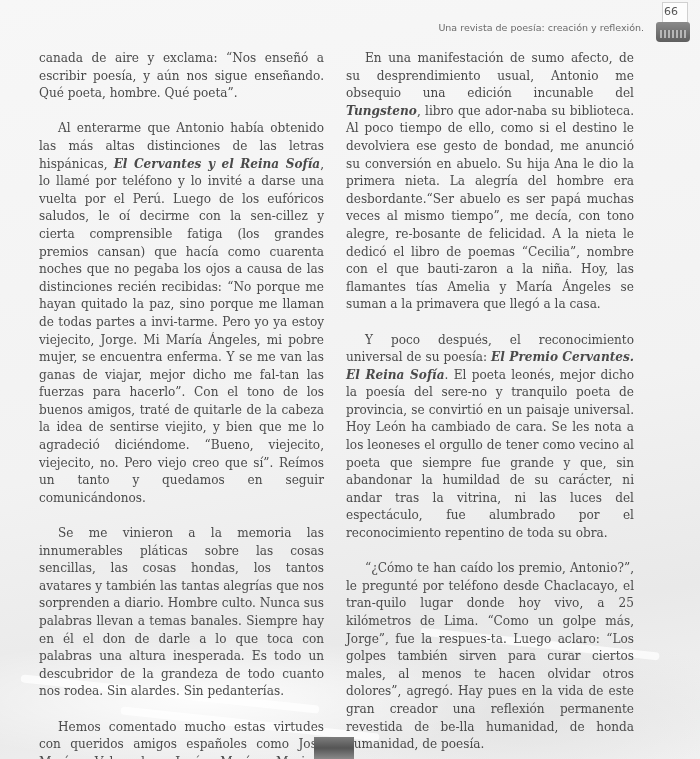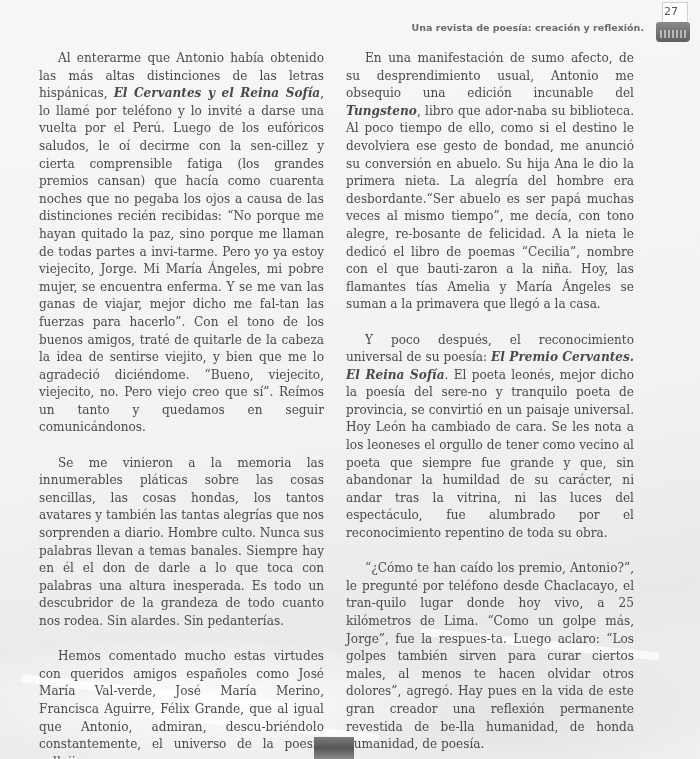--- a/index.html
+++ b/index.html
@@ -14,21 +14,21 @@
     background:
       radial-gradient(ellipse 420px 90px at 200px 700px, rgba(255,255,255,0.9), rgba(255,255,255,0) 70%),
       radial-gradient(ellipse 380px 120px at 520px 720px, rgba(220,220,220,0.6), rgba(255,255,255,0) 70%),
       linear-gradient(170deg, #f7f7f7 0%, #f2f2f2 55%, #e9e9e9 80%, #f3f3f3 100%);
     z-index: 0;
   }
   .streak { position: absolute; height: 8px; background: rgba(255,255,255,0.75); transform: rotate(6deg); border-radius: 4px; z-index: 0; }
   .header-tagline {
     position: absolute; top: 22px; right: 56px;
     font-family: "DejaVu Sans", "Liberation Sans", sans-serif;
-    font-size: 9.5px; color: #6a6a6a; letter-spacing: 0; z-index: 2; font-weight: bold;
+    font-size: 9.5px; color: #6a6a6a; letter-spacing: 0; z-index: 2;
   }
   .page-badge {
     position: absolute; top: 2px; right: 6px; width: 44px; height: 44px; z-index: 2;
   }
   .page-badge .paper {
     position: absolute; left: 12px; top: 0; width: 24px; height: 22px;
     background: #fdfdfd; border: 1px solid #d0d0d0;
   }
   .page-badge .page-number {
     position: absolute; left: 14px; top: 3px; font-family: "DejaVu Sans", sans-serif;
@@ -64,26 +64,27 @@
 
 <div class="bg-wash"></div>
 <div class="streak" style="left:20px; top:690px; width:300px;"></div>
 <div class="streak" style="left:120px; top:720px; width:260px;"></div>
 <div class="streak" style="left:420px; top:640px; width:240px;"></div>
 
 <div class="header-tagline">Una revista de poesía: creación y reflexión.</div>
 
 <div class="page-badge">
   <div class="paper"></div>
-  <span class="page-number">27</span>
+  <span class="page-number">66</span>
   <div class="typewriter"></div>
   <div class="keys"></div>
 </div>
 
 <div class="column col-left">
+    <p class="no-indent"><span>canada de aire y exclama: “Nos enseñó a escribir poesía, y aún nos sigue enseñando. Qué poeta, hombre. Qué poeta”.</span></p>
     <p><span>Al enterarme que Antonio había obtenido las más altas distinciones de las letras hispánicas, </span><em>El Cervantes y el Reina Sofía</em><span>, lo llamé por teléfono y lo invité a darse una vuelta por el Perú. Luego de los eufóricos saludos, le oí decirme con la sen-cillez y cierta comprensible fatiga (los grandes premios cansan) que hacía como cuarenta noches que no pegaba los ojos a causa de las distinciones recién recibidas: “No porque me hayan quitado la paz, sino porque me llaman de todas partes a invi-tarme. Pero yo ya estoy viejecito, Jorge. Mi María Ángeles, mi pobre mujer, se encuentra enferma. Y se me van las ganas de viajar, mejor dicho me fal-tan las fuerzas para hacerlo”. Con el tono de los buenos amigos, traté de quitarle de la cabeza la idea de sentirse viejito, y bien que me lo agradeció diciéndome. “Bueno, viejecito, viejecito, no. Pero viejo creo que sí”. Reímos un tanto y quedamos en seguir comunicándonos.</span></p>
     <p><span>Se me vinieron a la memoria las innumerables pláticas sobre las cosas sencillas, las cosas hondas, los tantos avatares y también las tantas alegrías que nos sorprenden a diario. Hombre culto. Nunca sus palabras llevan a temas banales. Siempre hay en él el don de darle a lo que toca con palabras una altura inesperada. Es todo un descubridor de la grandeza de todo cuanto nos rodea. Sin alardes. Sin pedanterías.</span></p>
     <p><span>Hemos comentado mucho estas virtudes con queridos amigos españoles como José María Val-verde, José María Merino, Francisca Aguirre, Félix Grande, que al igual que Antonio, admiran, descu-briéndolo constantemente, el universo de la poesía vallejiana.</span></p>
   </div>
 <div class="column col-right">
     <p><span>En una manifestación de sumo afecto, de su desprendimiento usual, Antonio me obsequio una edición incunable del </span><em>Tungsteno</em><span>, libro que ador-naba su biblioteca. Al poco tiempo de ello, como si el destino le devolviera ese gesto de bondad, me anunció su conversión en abuelo. Su hija Ana le dio la primera nieta. La alegría del hombre era desbordante.“Ser abuelo es ser papá muchas veces al mismo tiempo”, me decía, con tono alegre, re-bosante de felicidad. A la nieta le dedicó el libro de poemas “Cecilia”, nombre con el que bauti-zaron a la niña. Hoy, las flamantes tías Amelia y María Ángeles se suman a la primavera que llegó a la casa.</span></p>
     <p><span>Y poco después, el reconocimiento universal de su poesía: </span><em>El Premio Cervantes. El Reina Sofía</em><span>. El poeta leonés, mejor dicho la poesía del sere-no y tranquilo poeta de provincia, se convirtió en un paisaje universal. Hoy León ha cambiado de cara. Se les nota a los leoneses el orgullo de tener como vecino al poeta que siempre fue grande y que, sin abandonar la humildad de su carácter, ni andar tras la vitrina, ni las luces del espectáculo, fue alumbrado por el reconocimiento repentino de toda su obra.</span></p>
     <p><span>“¿Cómo te han caído los premio, Antonio?”, le pregunté por teléfono desde Chaclacayo, el tran-quilo lugar donde hoy vivo, a 25 kilómetros de Lima. “Como un golpe más, Jorge”, fue la respues-ta. Luego aclaro: “Los golpes también sirven para curar ciertos males, al menos te hacen olvidar otros dolores”, agregó. Hay pues en la vida de este gran creador una reflexión permanente revestida de be-lla humanidad, de honda humanidad, de poesía.</span></p>
   </div>
 

